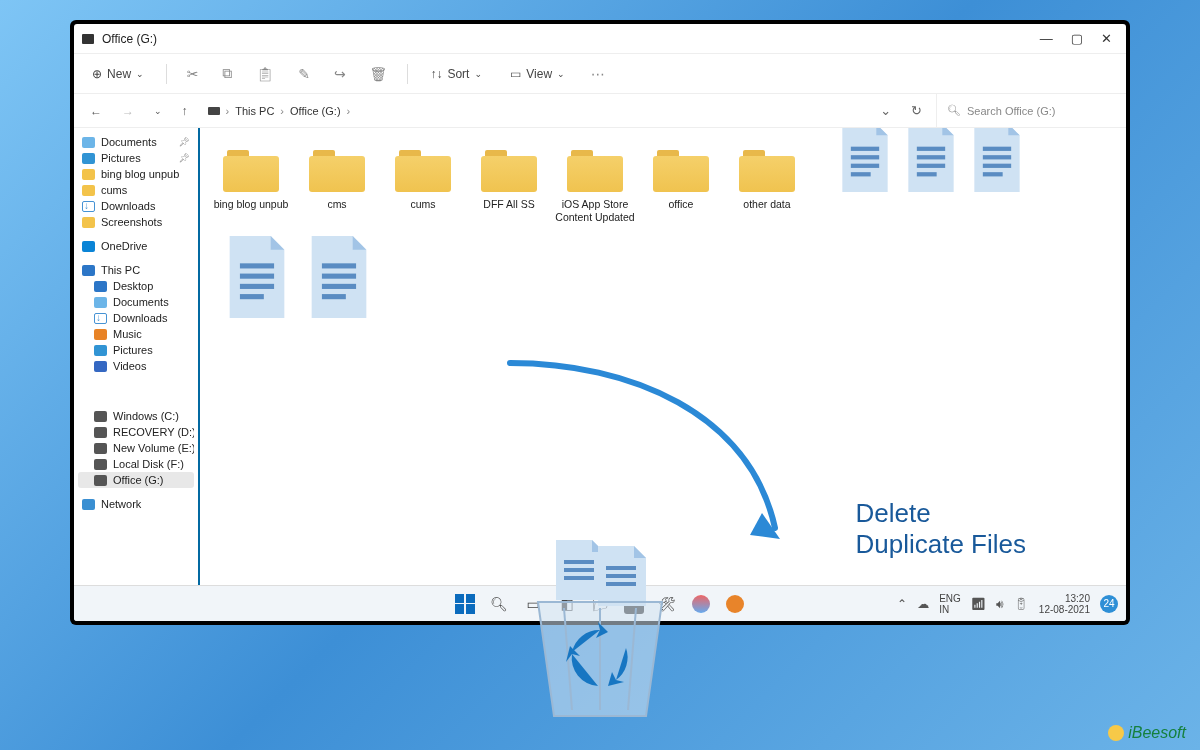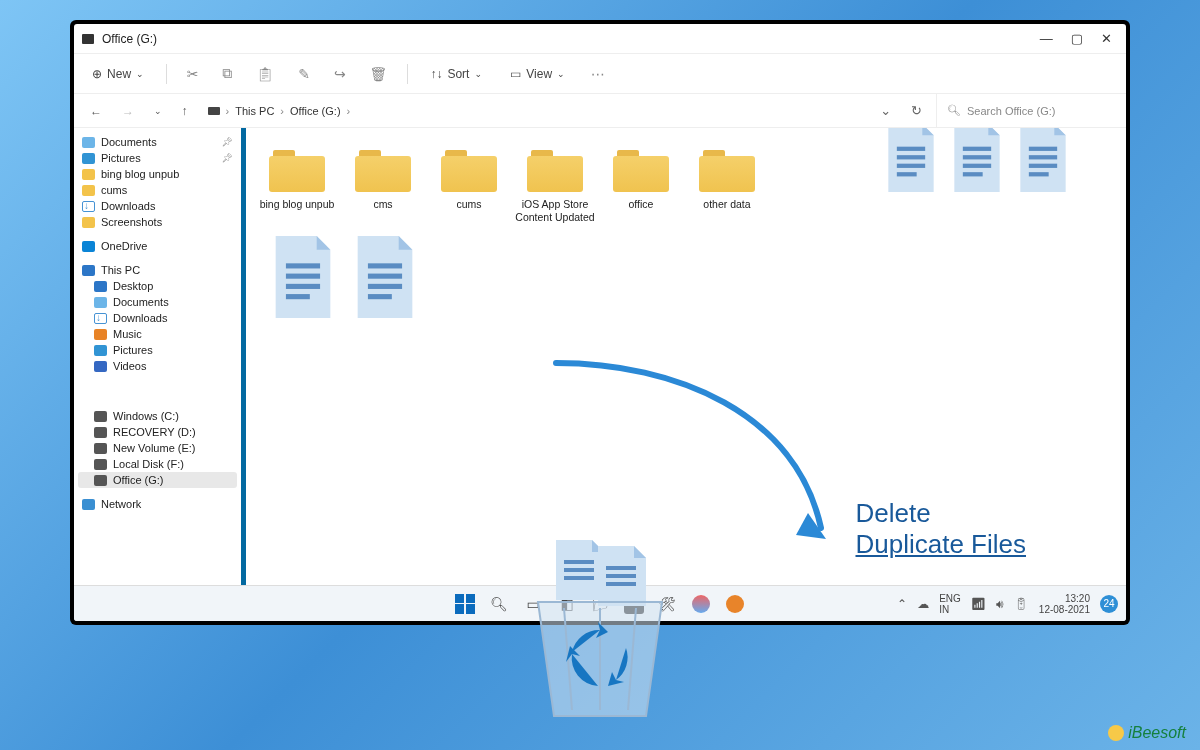--- a/index.html
+++ b/index.html
@@ -67,21 +67,21 @@
 }
 .nav-arrow { color:#555; padding:3px 6px; font-size:12px;}
 .breadcrumb { display:flex; align-items:center; gap:6px; font-size:11px; color:#333; margin-left:6px;}
 .breadcrumb .drive-ic{width:12px;height:8px;background:#444;display:inline-block;border-radius:1px;}
 .chev{color:#888;}
 .addr-spacer{flex:1;}
 .addr-icon{color:#666;padding:2px 6px;font-size:13px;}
 .search-box{display:flex;align-items:center;gap:6px;border-left:1px solid #eee;height:100%;padding:0 10px;width:180px;color:#888;font-size:11px;}
 
 .body { flex:1; display:flex; overflow:hidden;}
-.sidebar { width:172px; border-right:5px solid #0369a1; padding:6px 4px; overflow:hidden;}
+.sidebar { width:126px; border-right:2px solid #0369a1; padding:6px 4px; overflow:hidden;}
 .side-item{display:flex;align-items:center;gap:6px;padding:2px 4px;font-size:11px;color:#222;white-space:nowrap;overflow:hidden;text-overflow:ellipsis;border-radius:3px;}
 .side-item.selected{background:#e8e8e8;}
 .side-item .ic{width:13px;height:11px;display:inline-block;flex-shrink:0;border-radius:2px;}
 .ic-doc{background:#6cb5e8;}
 .ic-pic{background:#3194d4;}
 .ic-folder{background:#f3c34a;}
 .ic-dl{width:12px;height:12px;border:1px solid #4693d4;position:relative;}
 .ic-dl::after{content:"↓";position:absolute;left:1px;top:-2px;color:#4693d4;font-size:10px;}
 .ic-cloud{background:#0a84d6;border-radius:5px;}
 .ic-pc{background:#2c76c7;}
@@ -96,21 +96,21 @@
 .grid{display:flex;flex-wrap:wrap;gap:0;}
 .item{width:86px;display:flex;flex-direction:column;align-items:center;text-align:center;padding:6px 2px;}
 .folder-icon{width:56px;height:44px;position:relative;}
 .folder-icon::before{content:"";position:absolute;top:2px;left:4px;width:22px;height:8px;background:#e8b84a;border-radius:2px 2px 0 0;}
 .folder-icon::after{content:"";position:absolute;top:8px;left:0;width:56px;height:36px;background:linear-gradient(#f5d06a,#f0c34f);border-radius:3px;}
 .item-label{font-size:10.5px;color:#222;margin-top:6px;line-height:1.2;max-width:82px;}
 
 .overlay-file{position:absolute;width:58px;height:68px;}
 .promo-text{position:absolute;right:100px;top:370px;color:#19599a;}
 .promo-text .l1{font-size:26px;font-weight:400;}
-.promo-text .l2{font-size:26px;font-weight:400;margin-bottom:10px;text-decoration:underline;}
+.promo-text .l2{font-size:26px;font-weight:400;margin-bottom:10px;}
 .arrow-svg{position:absolute;left:290px;top:225px;width:320px;height:210px;}
 
 .statusbar{height:22px;border-top:1px solid #eee;display:flex;align-items:center;padding:0 10px;font-size:11px;color:#444;}
 .statusbar .view-icons{margin-left:auto;display:flex;gap:4px;}
 .view-icons span{width:14px;height:12px;border:1px solid #888;display:inline-block;}
 .view-icons span.active{background:#cde4f6;border-color:#3d8fd6;}
 
 .taskbar{height:36px;background:rgba(240,244,248,0.92);display:flex;align-items:center;padding:0 8px;border-top:1px solid #ddd;}
 .task-center{display:flex;gap:12px;align-items:center;margin:0 auto;}
 .task-icon{width:22px;height:22px;display:flex;align-items:center;justify-content:center;font-size:14px;color:#444;border-radius:3px;}
@@ -285,20 +285,24 @@
               <div class="folder-icon"></div>
               <div class="item-label">bing blog unpub</div>
             </div>
             <div class="item">
               <div class="folder-icon"></div>
               <div class="item-label">cms</div>
             </div>
             <div class="item">
               <div class="folder-icon"></div>
               <div class="item-label">cums</div>
+            </div>
+            <div class="item">
+              <div class="folder-icon"></div>
+              <div class="item-label">DFF All SS</div>
             </div>
             <div class="item">
               <div class="folder-icon"></div>
               <div class="item-label">iOS App Store Content Updated</div>
             </div>
             <div class="item">
               <div class="folder-icon"></div>
               <div class="item-label">office</div>
             </div>
             <div class="item">

